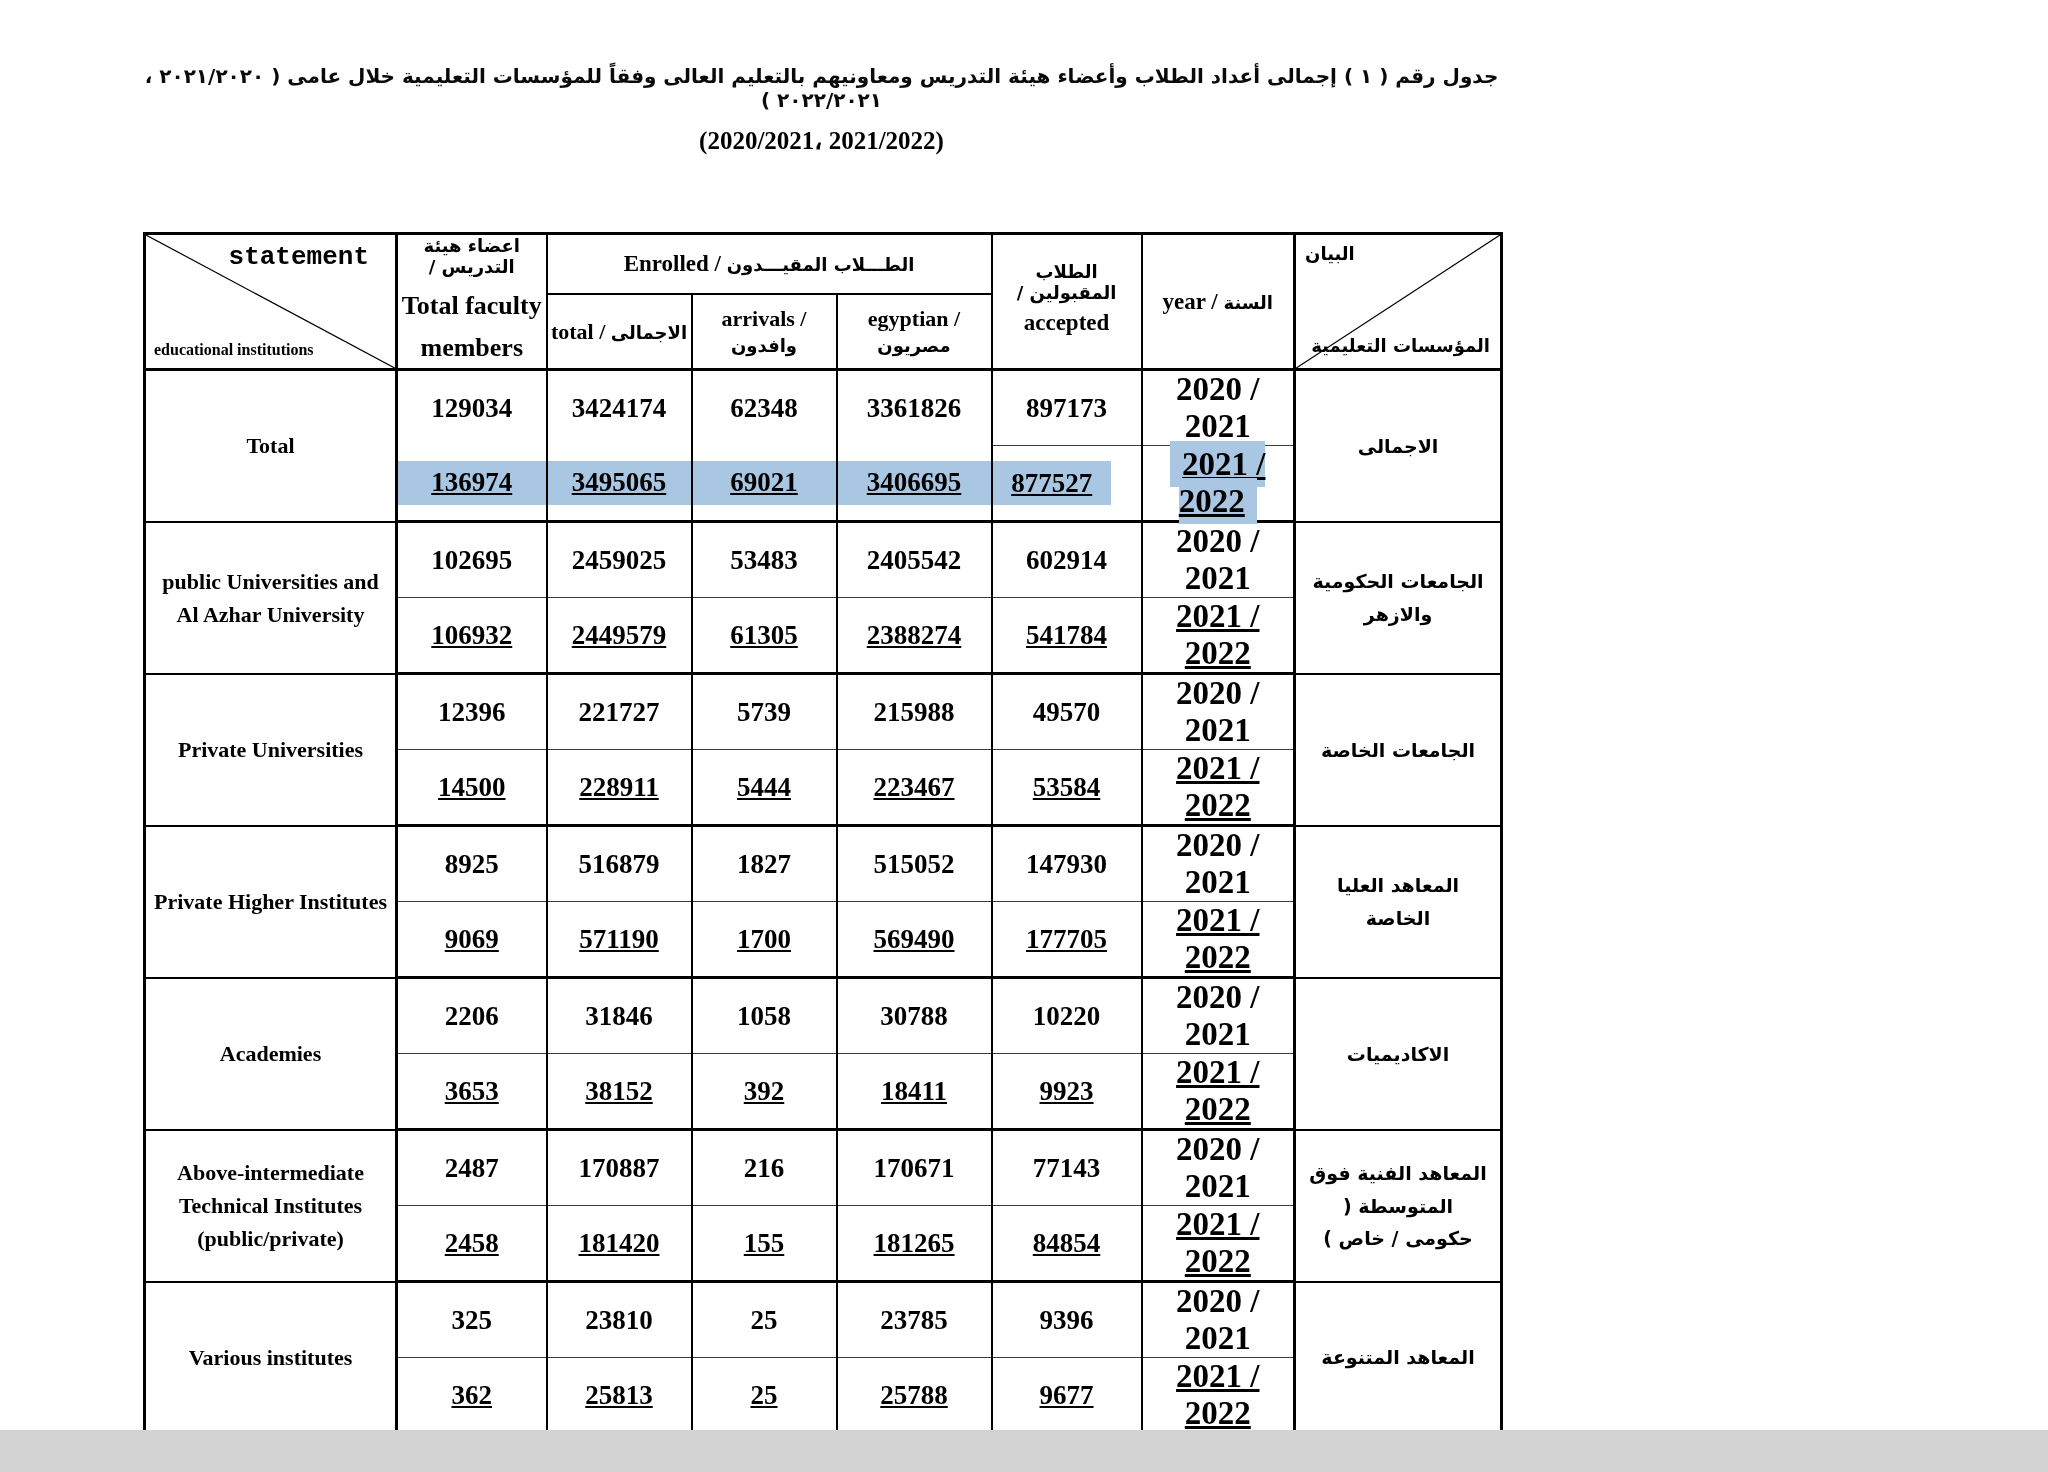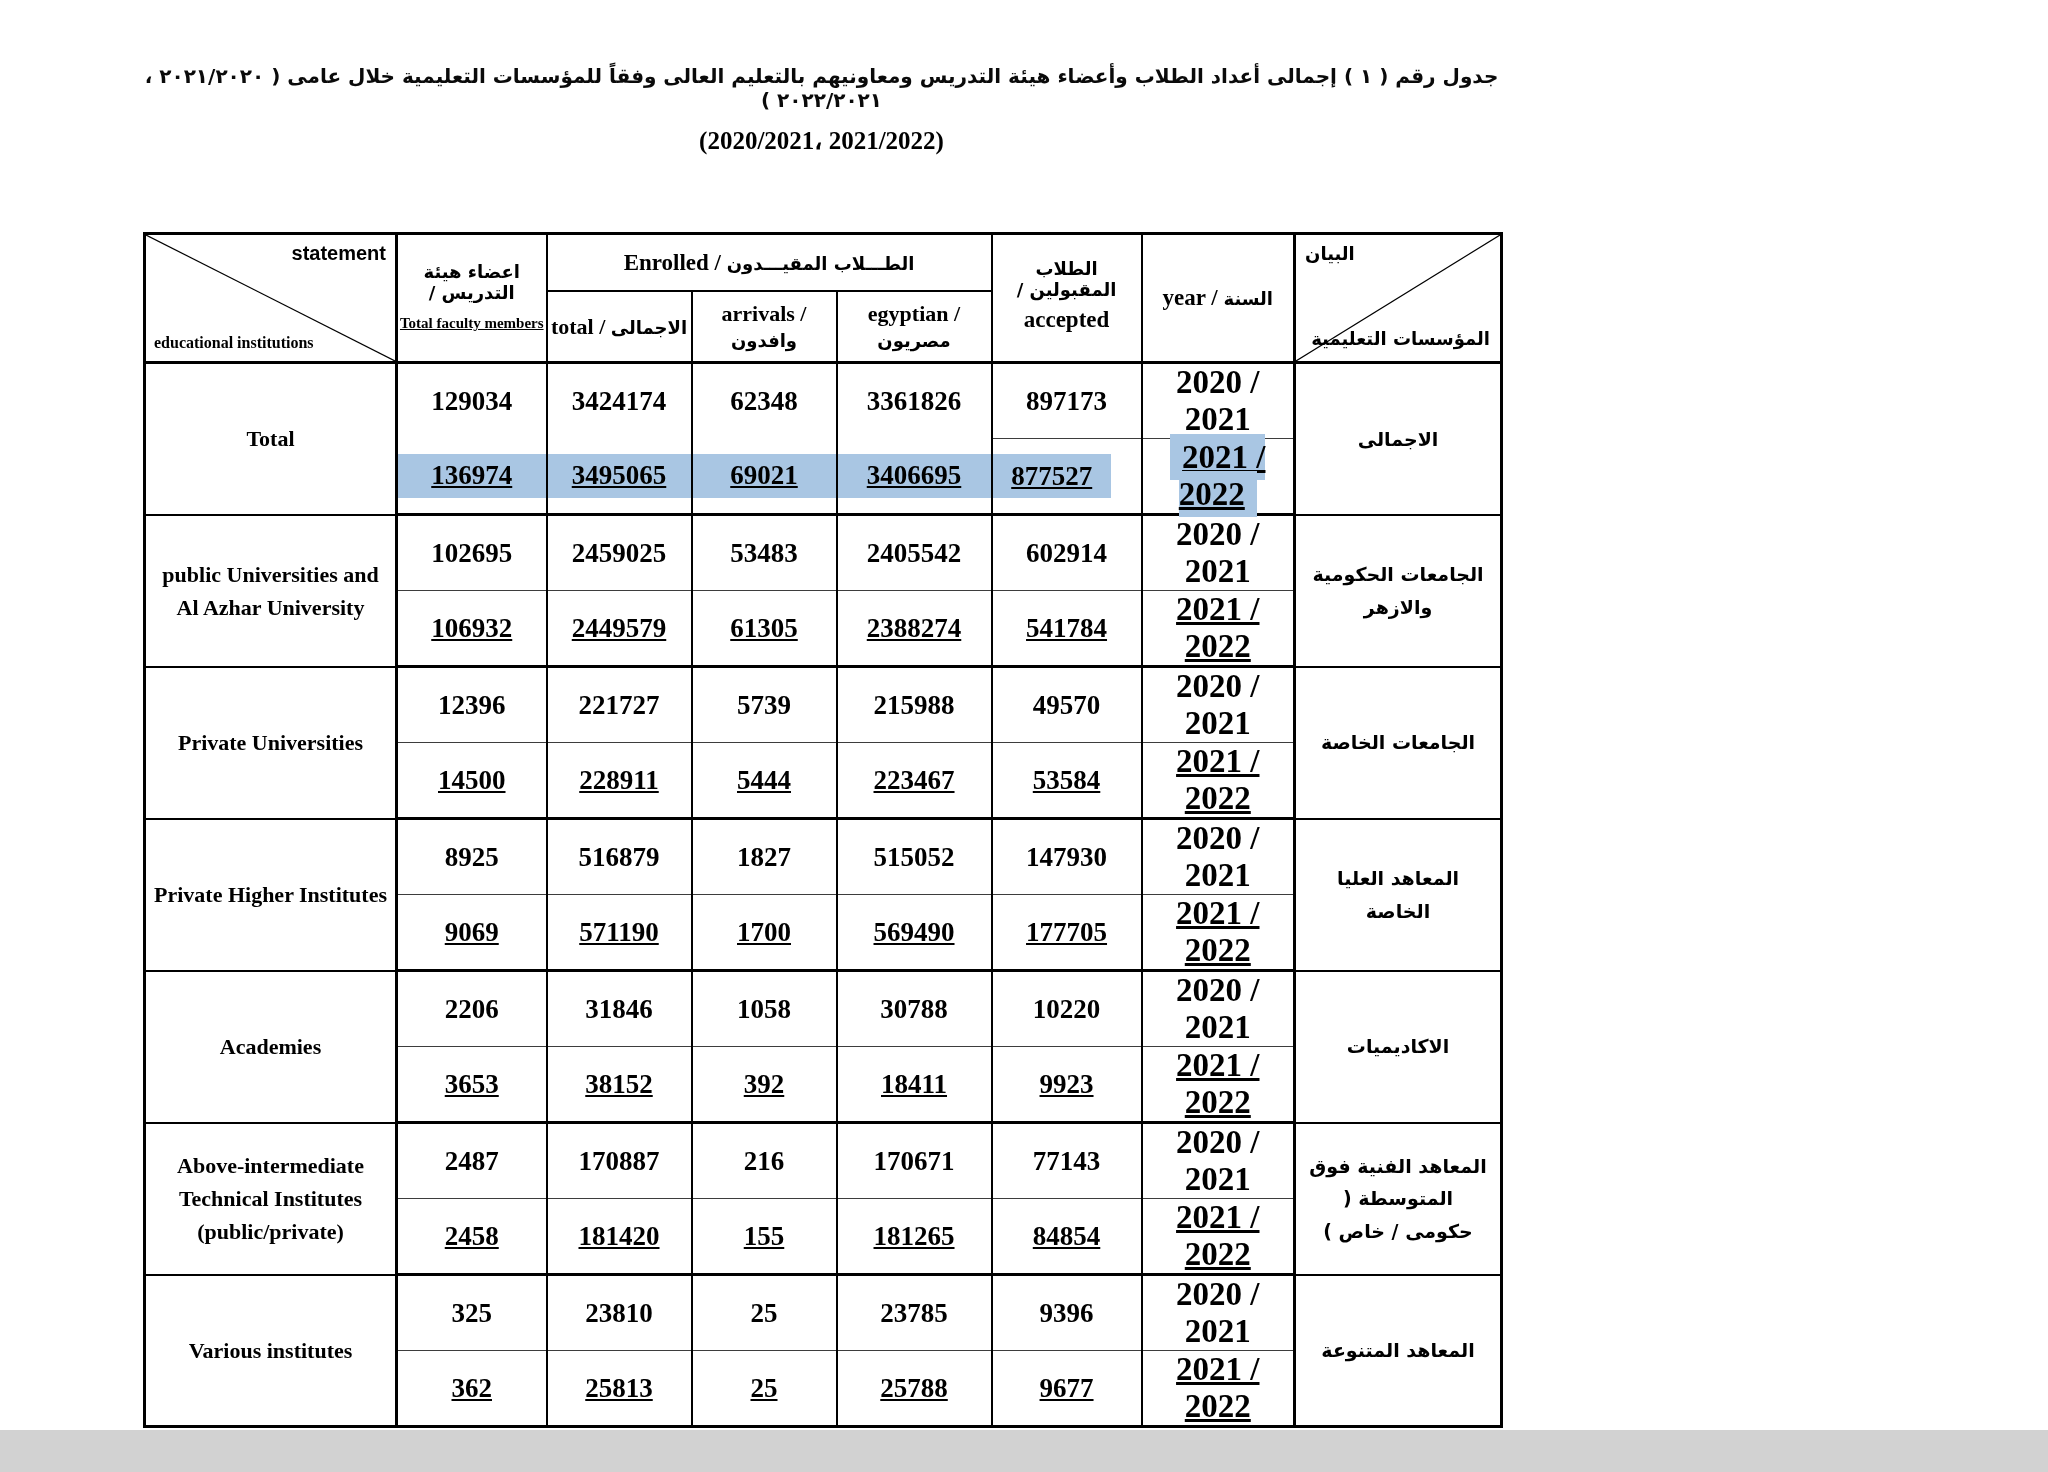--- a/index.html
+++ b/index.html
@@ -24,29 +24,29 @@
   
   .bl3 { border-left-width:3px; }
 
   
   thead th { font-weight:bold; }
   .h1 .henrolled { height:55px; font-size:23px; border-bottom-width:2px; }
   .h2 th { height:69px; font-size:22px; border-bottom-width:3px; }
   .rowspan-th { border-bottom-width:3px; }
   th .ar, td.c-ar, .corner span, .title-ar { font-family:"DejaVu Sans", sans-serif; }
   th .ar { font-size:18px; font-weight:bold; }
-  .hfac .en { font-size:15px; line-height:1.6;text-decoration:underline; }
+  .hfac .en { font-size:26px; line-height:1.6; }
   .hfac .ar { display:block; margin-bottom:8px; }
   .hacc .en { font-size:23px; line-height:1.6; }
   .hacc .ar { display:block; margin-bottom:2px; }
   .hyear { font-size:23px; }
 
   .corner { position:relative; border-bottom-width:3px; }
   .corner .diag { position:absolute; left:0; top:0; width:100%; height:100%; }
-  .corner-left .c-top { position:absolute; top:7px; right:9px; font-size:20px; font-weight:bold; font-family:Liberation Sans, sans-serif; }
+  .corner-left .c-top { position:absolute; top:7px; right:26px; font-size:26px; font-weight:bold; font-family:Liberation Mono, monospace; }
   .corner-left .c-bot { position:absolute; bottom:9px; left:8px; font-size:16px; font-weight:bold; font-family:"Liberation Serif", serif; }
   .corner-right .c-top { position:absolute; top:8px; left:9px; font-size:18px; font-weight:bold; }
   .corner-right .c-bot { position:absolute; bottom:12px; right:10px; font-size:18px; font-weight:bold; }
 
   
   tbody td { height:72px; font-weight:bold; font-size:27px; }
   tbody td.c-year { font-size:33px; }
   tbody td.c-inst { font-size:22px; line-height:1.5; padding:0 8px; }
   tbody td.c-ar { font-size:19px; line-height:1.7; padding:0 12px; }
   tbody tr.y1 td { border-bottom:0 none; }

